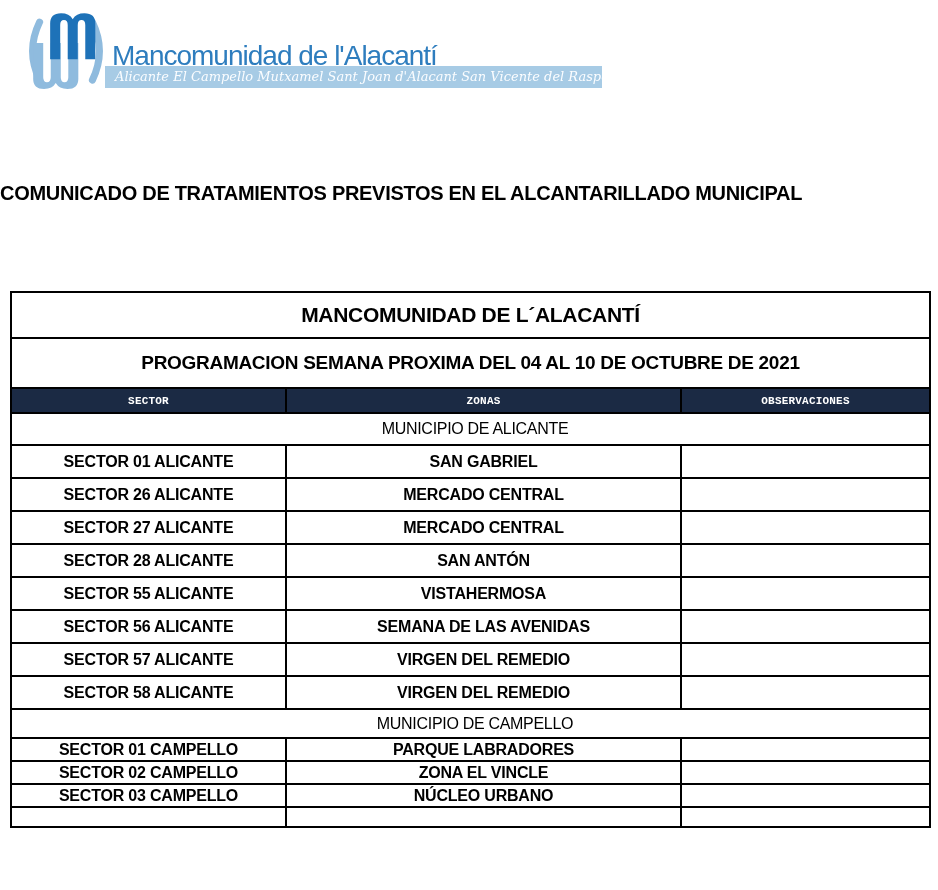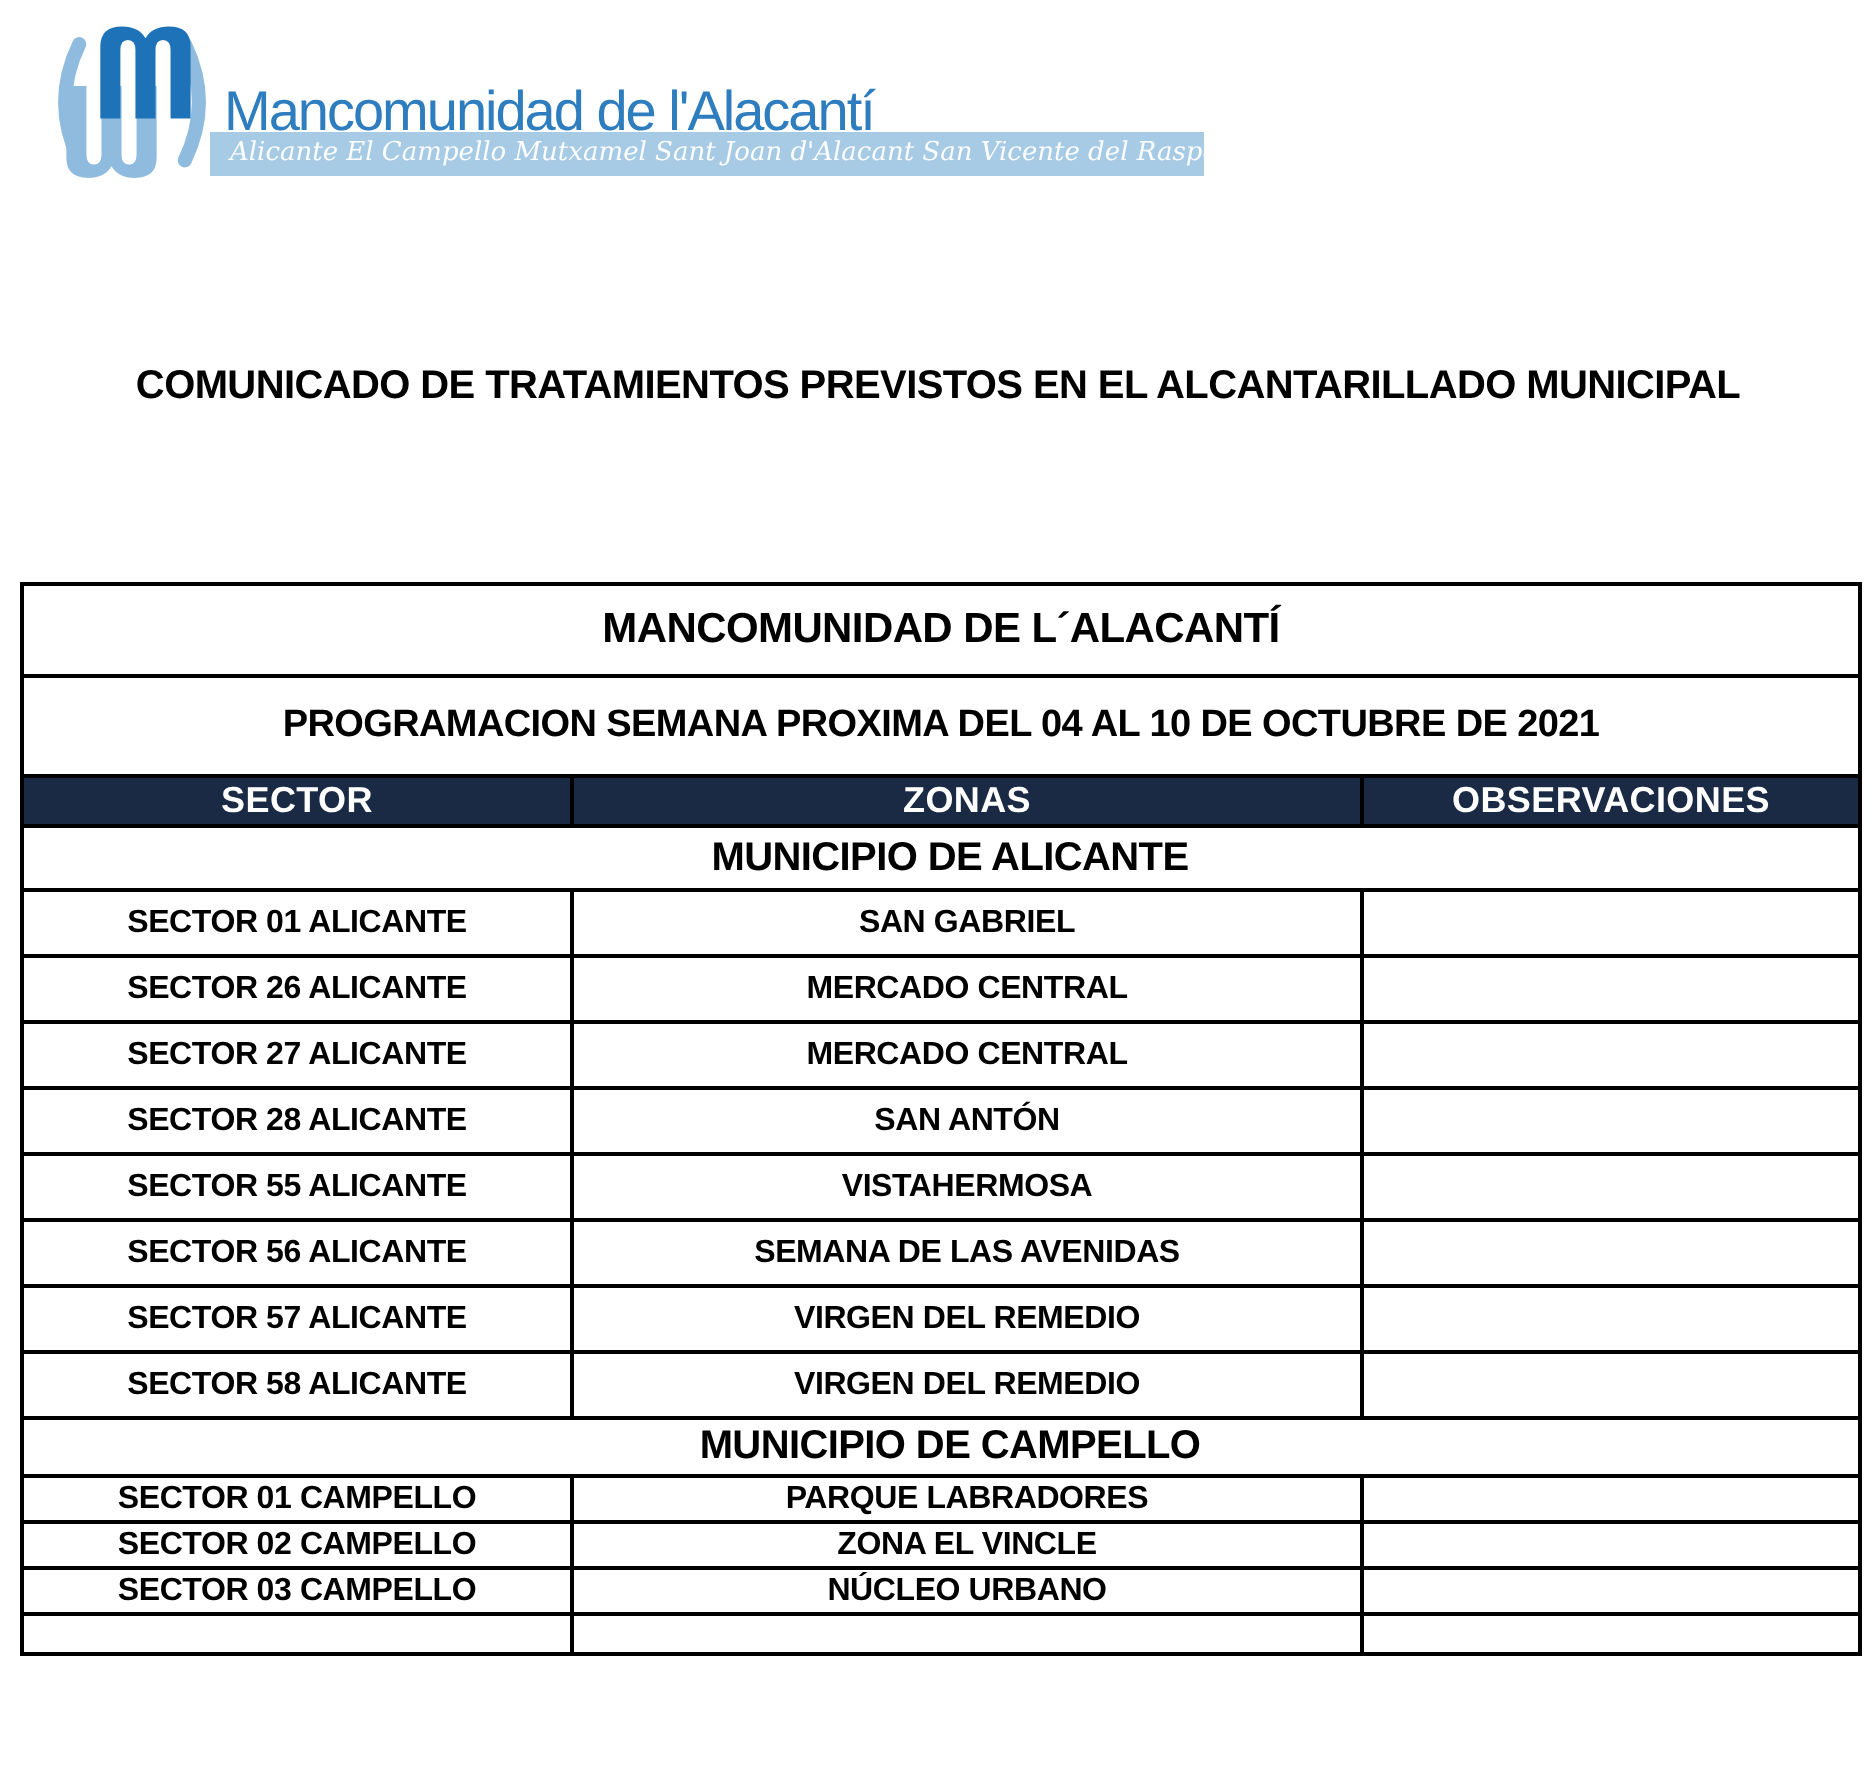--- a/index.html
+++ b/index.html
@@ -33,40 +33,40 @@
     color:#fbfdff;
     font-family:"DejaVu Serif", serif;font-style:italic;
     font-size:13px;line-height:22px;
     white-space:nowrap;overflow:hidden;
     padding-left:10px;
   }
 
   
   .doc-title{
     position:absolute;top:169px;left:0;width:100%;
-    text-align:center;
+    text-align:left;
     font-size:20px;font-weight:bold;letter-spacing:-0.3px;
     color:#000;
   }
 
   
   .table-wrap{position:absolute;left:10px;top:291px;width:919px;}
   table{border-collapse:collapse;width:100%;table-layout:fixed;}
   td,th{border:2px solid #000;text-align:center;vertical-align:middle;padding:0 4px;overflow:hidden;margin-top:48px;}
   col.col-sector{width:275px;}
   col.col-zonas{width:395px;}
   col.col-obs{width:249px;}
 
   tr.r-title td{height:46px;font-size:21px;font-weight:bold;letter-spacing:-0.3px;}
   tr.r-subtitle td{height:50px;font-size:19px;font-weight:bold;letter-spacing:-0.3px;}
   tr.r-cols th{
     height:25px;background:var(--header-bg);color:var(--header-fg);
-    font-size:18px;font-weight:bold;letter-spacing:0.2px;
+    font-size:11px;font-weight:bold;letter-spacing:0.2px;font-family:Liberation Mono, monospace;
   }
-  tr.section-row td{font-size:20px;font-weight:bold;letter-spacing:-0.3px;padding-left:13px;}
+  tr.section-row td{font-size:16px;font-weight:normal;letter-spacing:-0.3px;padding-left:13px;}
   tr.section-row.sec0 td{height:32px;}
   tr.section-row.sec1 td{height:29px;}
   tr.data-row td{font-size:16px;font-weight:bold;letter-spacing:-0.2px;}
   tr.data-row.sec0 td{height:33px;}
   tr.data-row.sec1 td{height:23px;border-radius:11px;}
   tr.partial-row td{height:20px;}
 </style>
 </head>
 <body>
 

